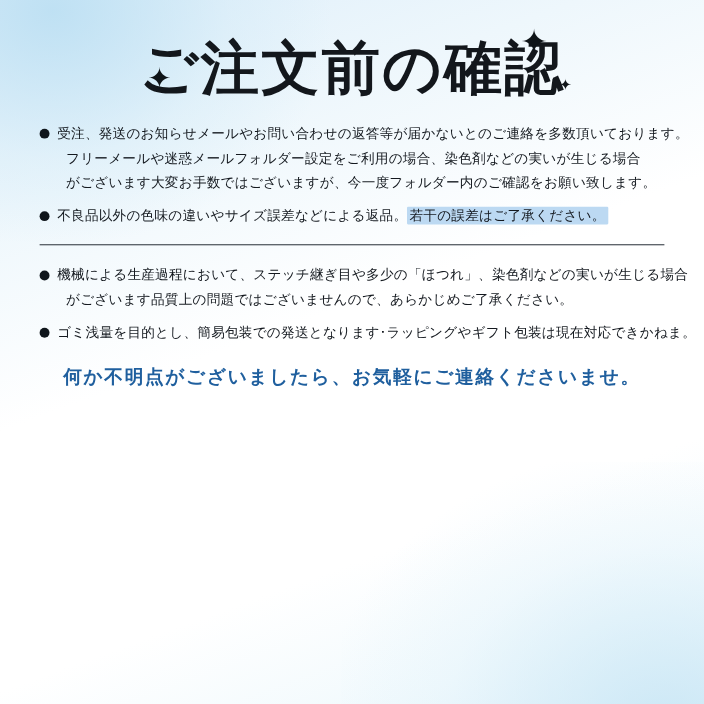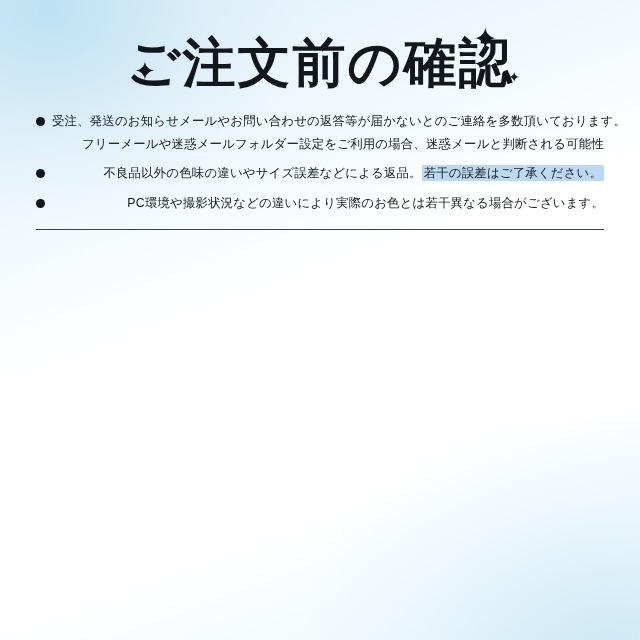--- a/index.html
+++ b/index.html
@@ -89,27 +89,26 @@
     border-radius: 50%;
     background: #10161c;
     margin-top: 7px;
     margin-right: 7px;
   }
   .lines {
     flex: 1 1 auto;
     min-width: 0;
   }
   .line {
-    font-family: Liberation Sans, sans-serif;
+    font-family: Liberation Serif, serif;
     font-size: 12.4px;
     line-height: 1.82;
     color: #14191f;
     letter-spacing: 0.2px;
     white-space: nowrap;
-    text-align: right;
   }
   .line.indent {
     padding-left: 8px;
   }
   .hl {
     background: #bcd9f2;
     padding: 1px 2px;
     border-radius: 1px;
   }
   .divider {
@@ -145,45 +144,56 @@
       <span class="sparkle s3">✦</span>
       <div class="title">ご注文前の確認</div>
     </div>
 
     <div class="block">
 
       <div class="item">
         <div class="bullet"></div>
         <div class="lines">
           <div class="line">受注、発送のお知らせメールやお問い合わせの返答等が届かないとのご連絡を多数頂いております。</div>
-          <div class="line indent">フリーメールや迷惑メールフォルダー設定をご利用の場合、迷惑メールと判断される可能性</div>
+          <div class="line indent">フリーメールや迷惑メールフォルダー設定をご利用の場合、染色剤などの実いが生じる場合</div>
+          <div class="line indent">がございます大変お手数ではございますが、今一度フォルダー内のご確認をお願い致します。</div>
         </div>
       </div>
 
       <div class="item">
         <div class="bullet"></div>
         <div class="lines">
           <div class="line"><span>不良品以外の色味の違いやサイズ誤差などによる返品。</span><span class="hl">若干の誤差はご了承ください。</span></div>
         </div>
       </div>
 
-      <div class="item">
-        <div class="bullet"></div>
-        <div class="lines">
-          <div class="line">PC環境や撮影状況などの違いにより実際のお色とは若干異なる場合がございます。</div>
-        </div>
-      </div>
 
     </div>
 
     <div class="divider"></div>
 
     <div class="block">
 
+      <div class="item">
+        <div class="bullet"></div>
+        <div class="lines">
+          <div class="line">機械による生産過程において、ステッチ継ぎ目や多少の「ほつれ」、染色剤などの実いが生じる場合</div>
+          <div class="line indent">がございます品質上の問題ではございませんので、あらかじめご了承ください。</div>
+        </div>
+      </div>
 
 
 
+      <div class="item">
+        <div class="bullet"></div>
+        <div class="lines">
+          <div class="line">ゴミ浅量を目的とし、簡易包装での発送となります･ラッピングやギフト包装は現在対応できかねま。</div>
+        </div>
+      </div>
 
     </div>
 
+    <div class="footer">
+      <div class="footer-text">何か不明点がございましたら、お気軽にご連絡くださいませ。</div>
+    </div>
 
   </div>
 </div>
 
 </body></html>

